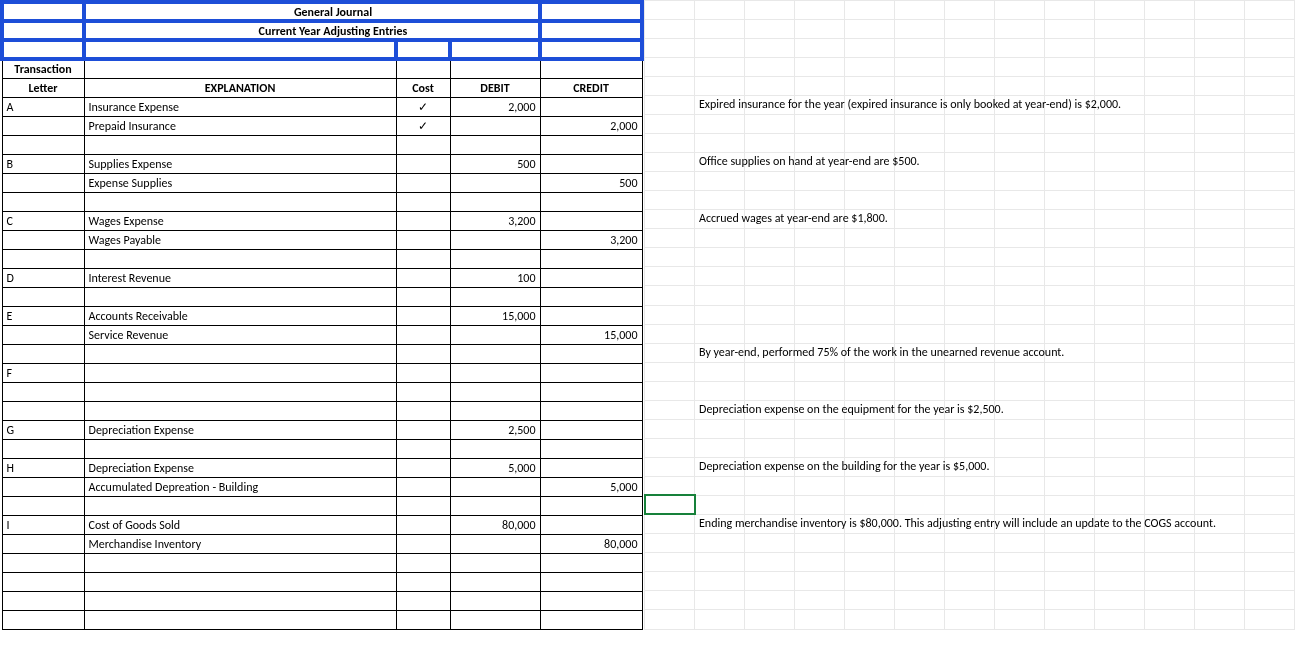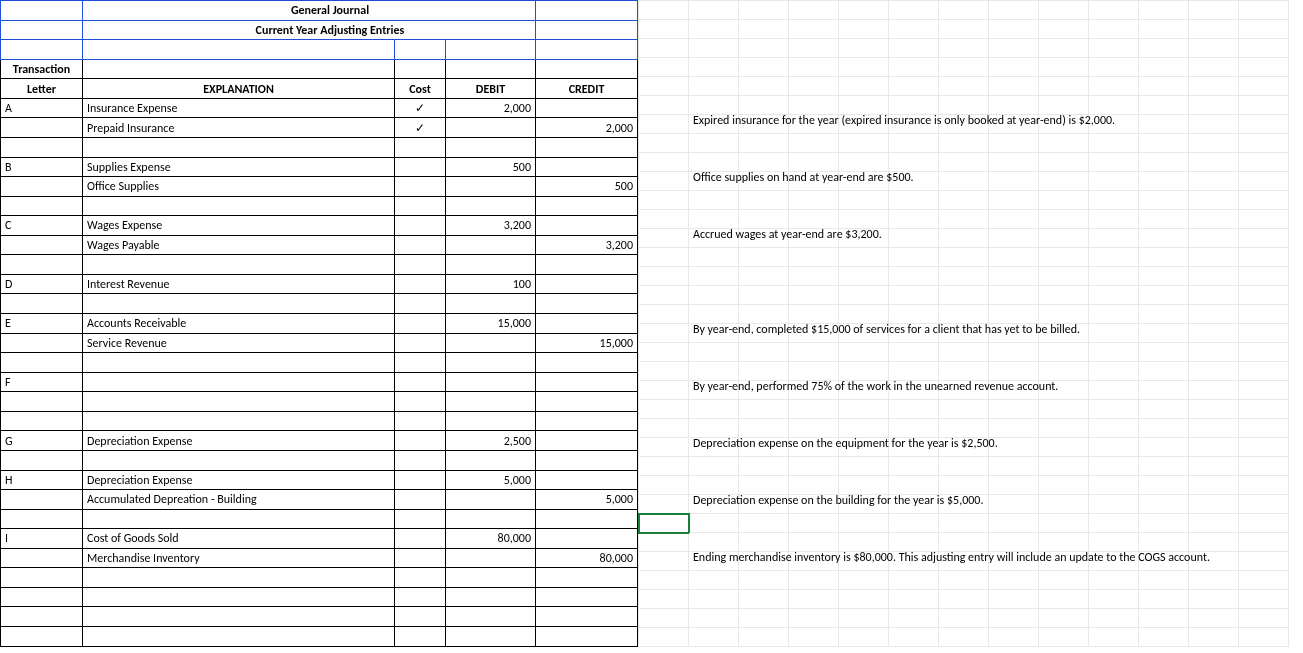--- a/index.html
+++ b/index.html
@@ -23,36 +23,36 @@
     padding: 0 4px;
     white-space: nowrap;
     overflow: visible;
     vertical-align: middle;
     background: #fff;
   }
   .main td, .main th {
     border: 1px solid #000;
   }
   .main .noborder {
-    border: 1px solid #1d4ed8;
+    border: 4px solid #1d4ed8;
     padding-left: 46px;
   }
   .right { text-align: right; }
   .center { text-align: center; }
   .bold { font-weight: bold; }
   .indent1 { }
   .col-letter { width: 82px; }
   .col-expl   { width: 312px; }
   .col-post   { width: 42px; }
   .col-debit  { width: 90px; }
   .col-credit { width: 102px; }
   .side td { border: 1px solid #e8e8e8; }
   .side .narrow { width: 50px; }
   .side .desc  { overflow: visible; position: relative; }
-  .side .desc span { position: absolute; left: 4px; top: 17px; white-space: nowrap; }
+  .side .desc span { position: absolute; left: 4px; top: 1px; white-space: nowrap; }
   .selected { outline: 2px solid #17813a; outline-offset: -1px; }
   .check { font-family: "Segoe UI Symbol", Arial; }
 </style>
 </head>
 <body>
 
 <div class="sheet">
 <table class="main">
   <colgroup>
     <col class="col-letter">
@@ -118,21 +118,21 @@
 
   <tr>
     <td>B</td>
     <td>Supplies Expense</td>
     <td></td>
     <td class="right">500</td>
     <td></td>
   </tr>
   <tr>
     <td></td>
-    <td class="indent1">Office Supplies</td>
+    <td class="indent1">Expense Supplies</td>
     <td></td>
           <td></td>
     <td class="right">500</td>
   </tr>
   <tr>
           <td></td>
           <td></td>
           <td></td>
           <td></td>
           <td></td>
@@ -483,21 +483,21 @@
           <td></td>
           <td></td>
           <td></td>
           <td></td>
           <td></td>
           <td></td>
         </tr>
   <tr>
           <td></td>
           <td class="desc">
-            <span>Accrued wages at year-end are $3,200.</span>
+            <span>Accrued wages at year-end are $1,800.</span>
           </td>
           <td></td>
           <td></td>
           <td></td>
           <td></td>
           <td></td>
           <td></td>
           <td></td>
           <td></td>
           <td></td>
@@ -545,37 +545,20 @@
           <td></td>
           <td></td>
           <td></td>
           <td></td>
           <td></td>
           <td></td>
         </tr>
   <tr>
           <td></td>
           <td></td>
-          <td></td>
-          <td></td>
-          <td></td>
-          <td></td>
-          <td></td>
-          <td></td>
-          <td></td>
-          <td></td>
-          <td></td>
-          <td></td>
-          <td></td>
-        </tr>
-  <tr>
-          <td></td>
-          <td class="desc">
-            <span>By year-end, completed $15,000 of services for a client that has yet to be billed.</span>
-          </td>
           <td></td>
           <td></td>
           <td></td>
           <td></td>
           <td></td>
           <td></td>
           <td></td>
           <td></td>
           <td></td>
           <td></td>

